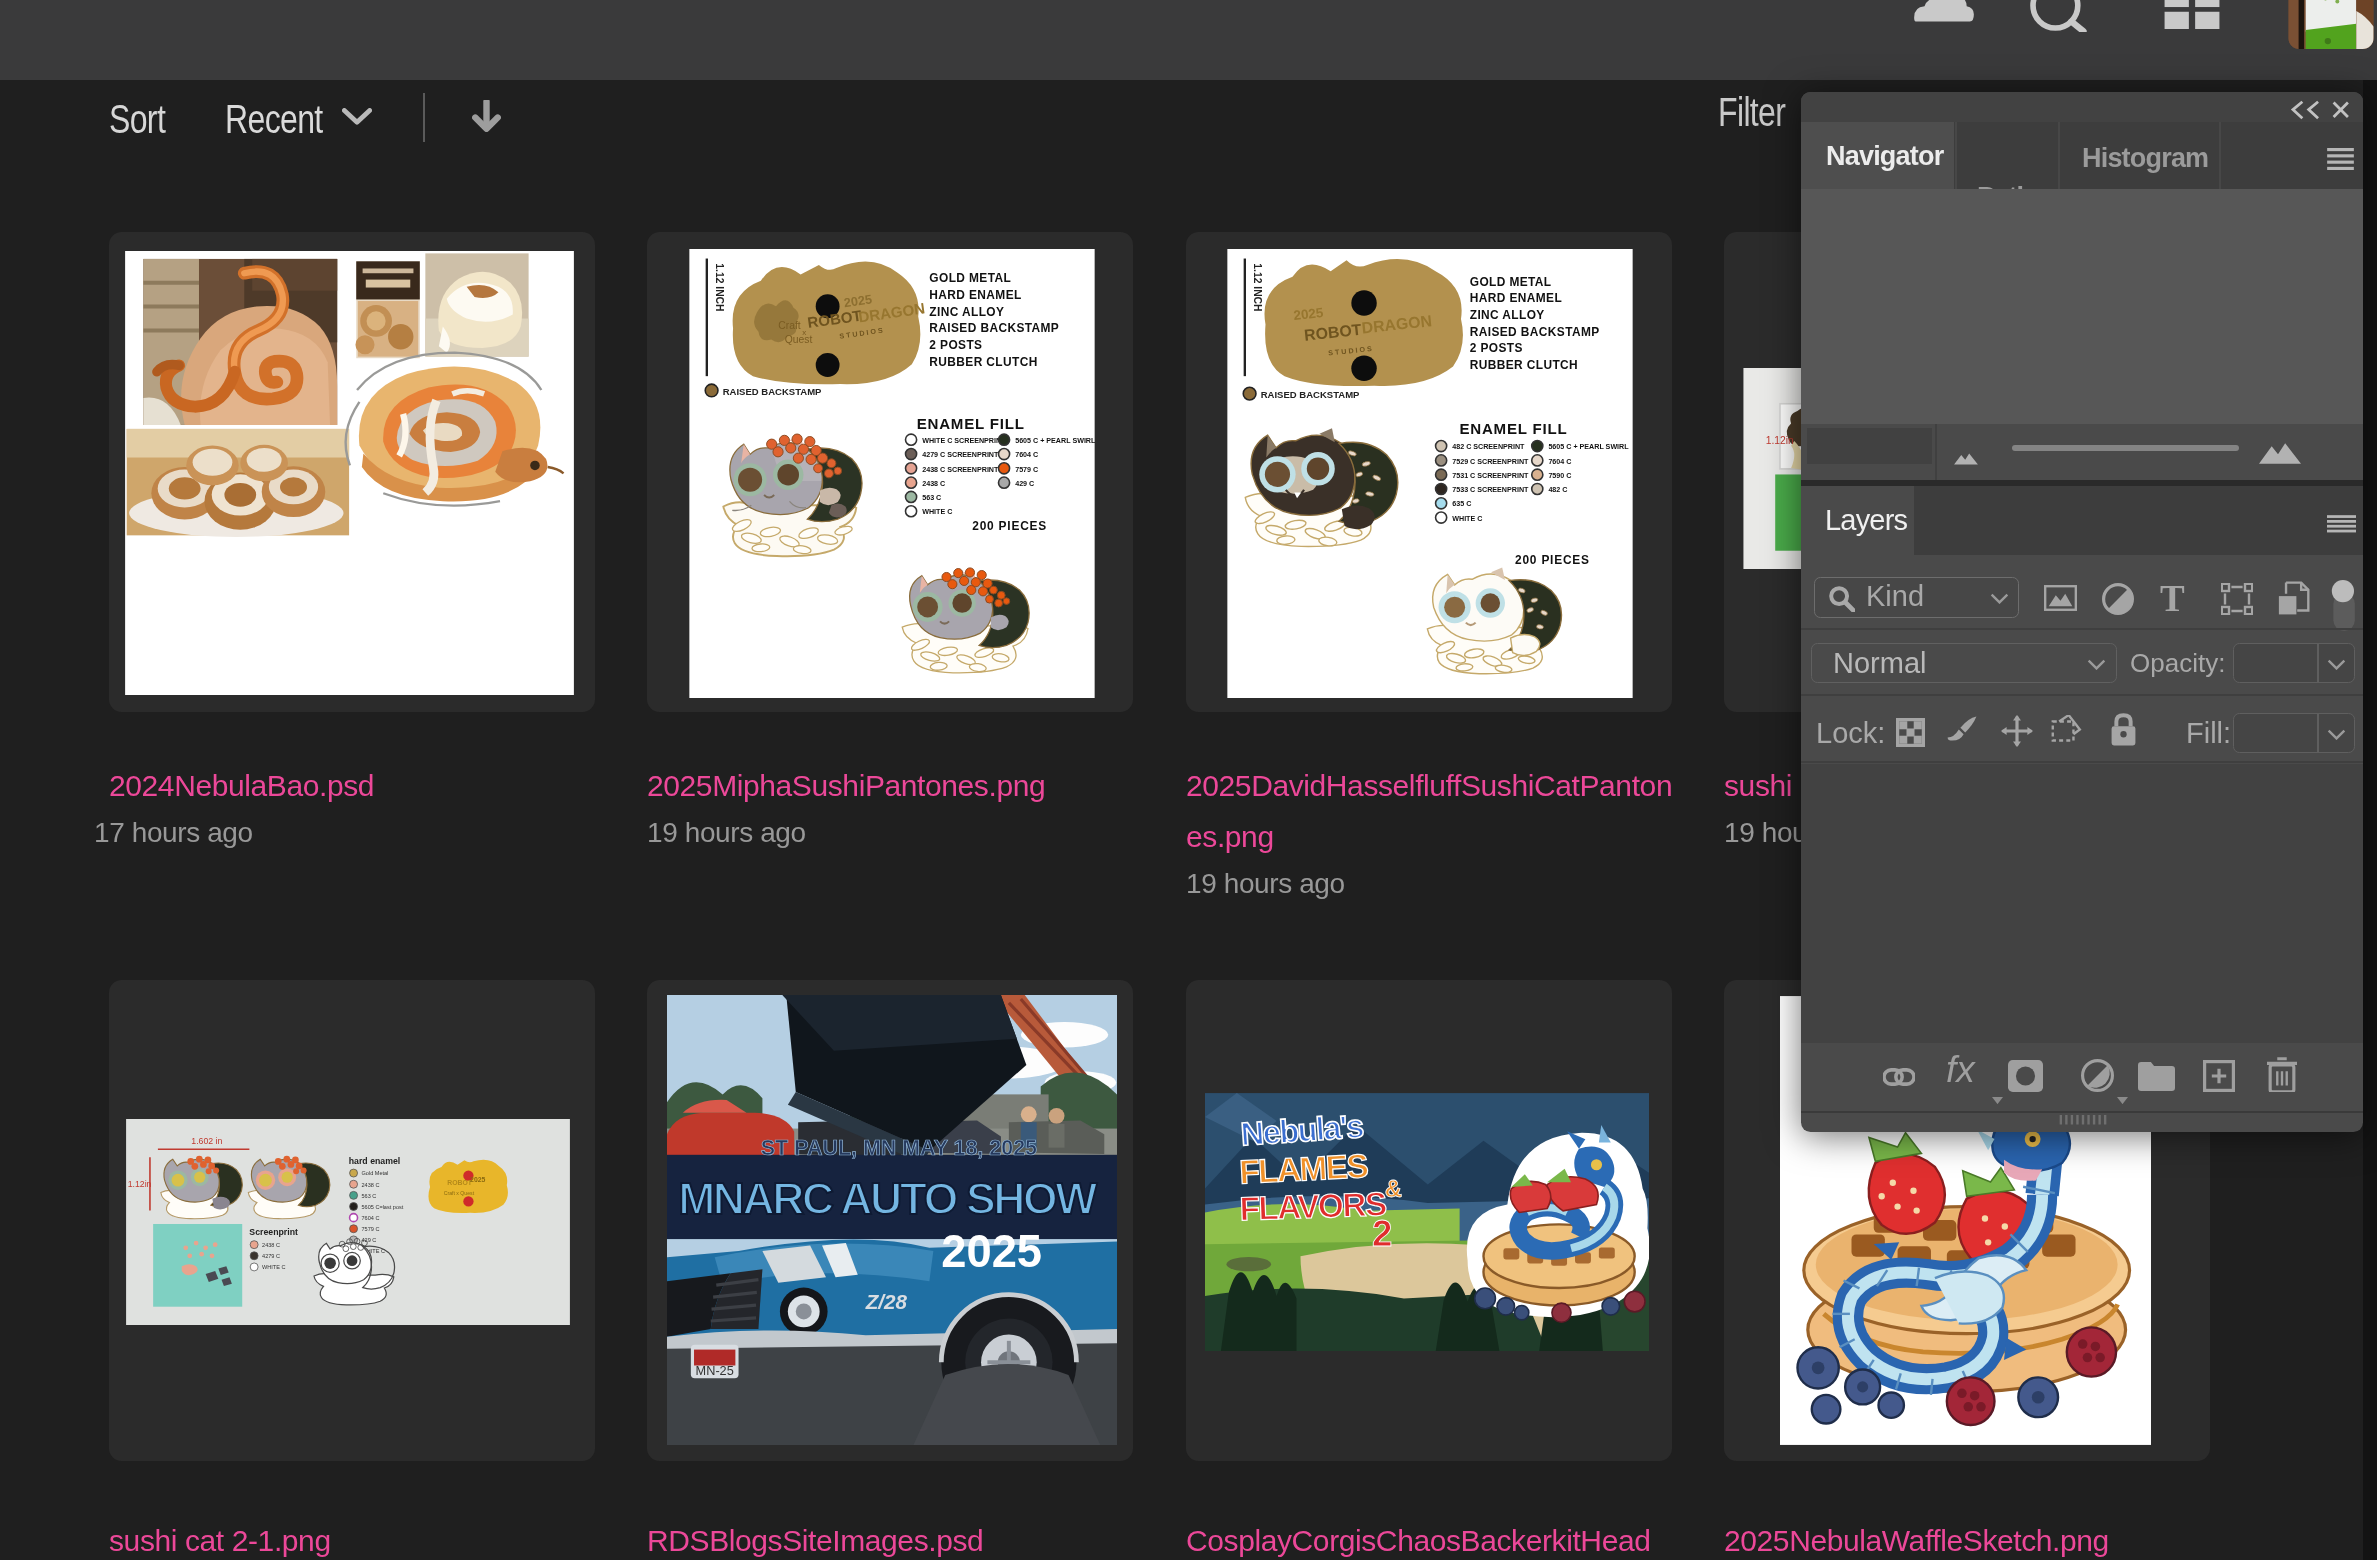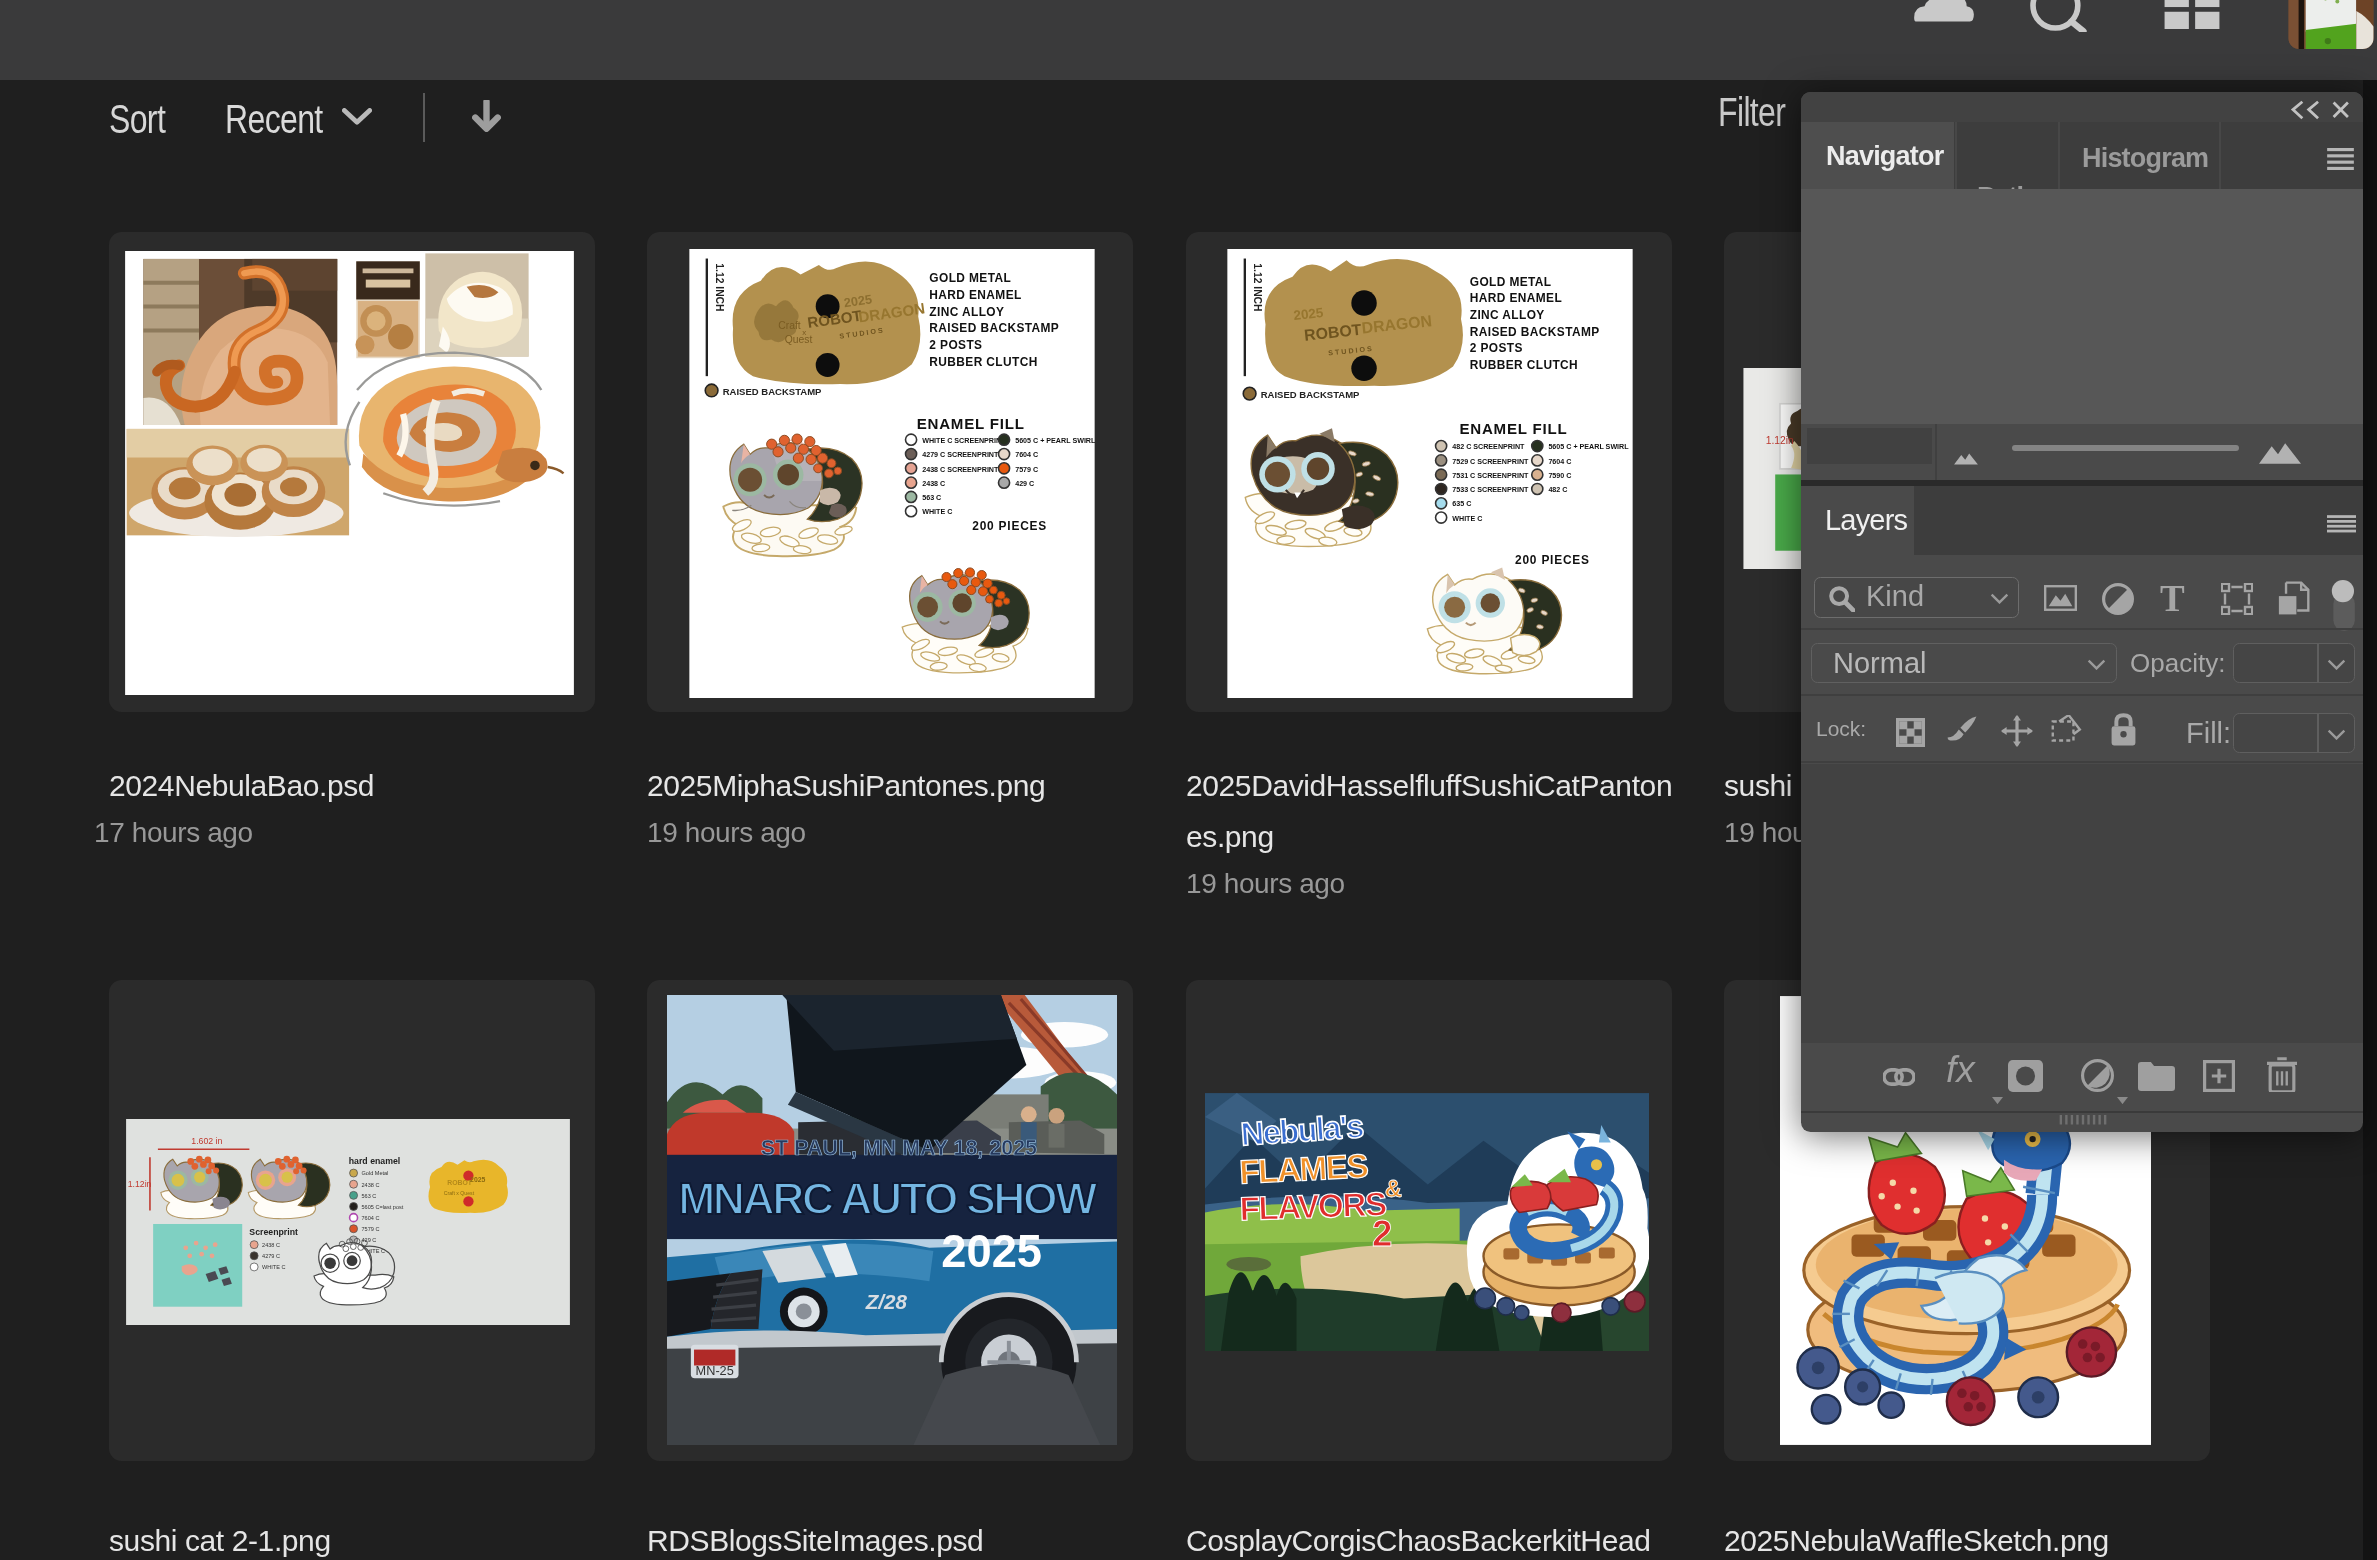--- a/index.html
+++ b/index.html
@@ -2,21 +2,21 @@
 <html style="font-size:12.7px"><head>
 <meta charset="utf-8">
 <style>
 * { margin:0; padding:0; box-sizing:border-box; }
 html,body { width:2377px; height:1561px; overflow:hidden; background:#1f1f1f; }
 body { font-family:"Liberation Sans", sans-serif; position:relative; }
 .abs { position:absolute; }
 #topbar { left:0; top:0; width:2377px; height:80px; background:#3a3a3b; }
 #rightstrip { left:2363px; top:80px; width:14.3px; height:1481px; background:#131313; }
 .card { background:#2b2b2b; border-radius:12.7px; }
-.fname { color:#e5e5e5; font-size:30px; letter-spacing:-0.4px; line-height:51px; width:509px; word-break:break-all; }
+.fname { color:#ec4899; font-size:30px; letter-spacing:-0.4px; line-height:51px; width:509px; word-break:break-all; }
 .ftime { color:#989898; font-size:28px; letter-spacing:-0.4px; }
 .toolt { color:#d6d6d6; font-size:40px; letter-spacing:-0.8px; transform:scaleX(0.8); transform-origin:0 50%; }
 svg { display:block; }
 #panelwrap { left:1801px; top:92px; width:562px; height:1040px; filter:drop-shadow(0px 4.8px 17.5px rgba(0,0,0,0.55)); }
 .pbody { position:absolute; }
 </style>
 </head>
 <body>
 <div id="topbar" class="abs"></div>
 <div id="rightstrip" class="abs"></div>
@@ -907,21 +907,21 @@
       <polyline points="2,2 12,12 22,2" fill="none" stroke="#9a9a9a" stroke-width="3"></polyline>
     </svg>
     <div class="pbody" style="left:329px;top:162px;font-size:26px;color:#a9a9a9;">Opacity:</div>
     <div class="pbody" style="left:432px;top:157px;width:122px;height:40px;background:#454545;border:1.6px solid #5f5f5f;border-radius:6.4px;"></div>
     <div class="pbody" style="left:516px;top:157px;width:1.6px;height:40px;background:#5f5f5f;"></div>
     <svg class="pbody" style="left:526px;top:173px" width="19" height="11" viewBox="0 0 24 14">
       <polyline points="2,2 12,12 22,2" fill="none" stroke="#9a9a9a" stroke-width="3"></polyline>
     </svg>
     <div class="pbody" style="left:0;top:208px;width:562px;height:2.4px;background:#3f3f3f;"></div>
 
-    <div class="pbody" style="left:15px;top:231px;font-size:21px;color:#a9a9a9;">Lock:</div>
+    <div class="pbody" style="left:15px;top:231px;font-size:29px;color:#a9a9a9;">Lock:</div>
     <svg class="pbody" style="left:95px;top:232px" width="29" height="29" viewBox="0 0 36 36">
       <rect x="2" y="2" width="32" height="32" fill="none" stroke="#a5a5a5" stroke-width="4"></rect>
       <rect x="4" y="4" width="10" height="10" fill="#a5a5a5"></rect>
         <rect x="22" y="4" width="10" height="10" fill="#a5a5a5"></rect>
       <rect x="13" y="13" width="10" height="10" fill="#a5a5a5"></rect>
       <rect x="4" y="22" width="10" height="10" fill="#a5a5a5"></rect>
         <rect x="22" y="22" width="10" height="10" fill="#a5a5a5"></rect>
     </svg>
     <svg class="pbody" style="left:145px;top:229px" width="32" height="32" viewBox="0 0 40 40">
       <path d="M38,2 Q28,4 18,16 L24,22 Q34,12 38,2 Z" fill="#a5a5a5"></path>

